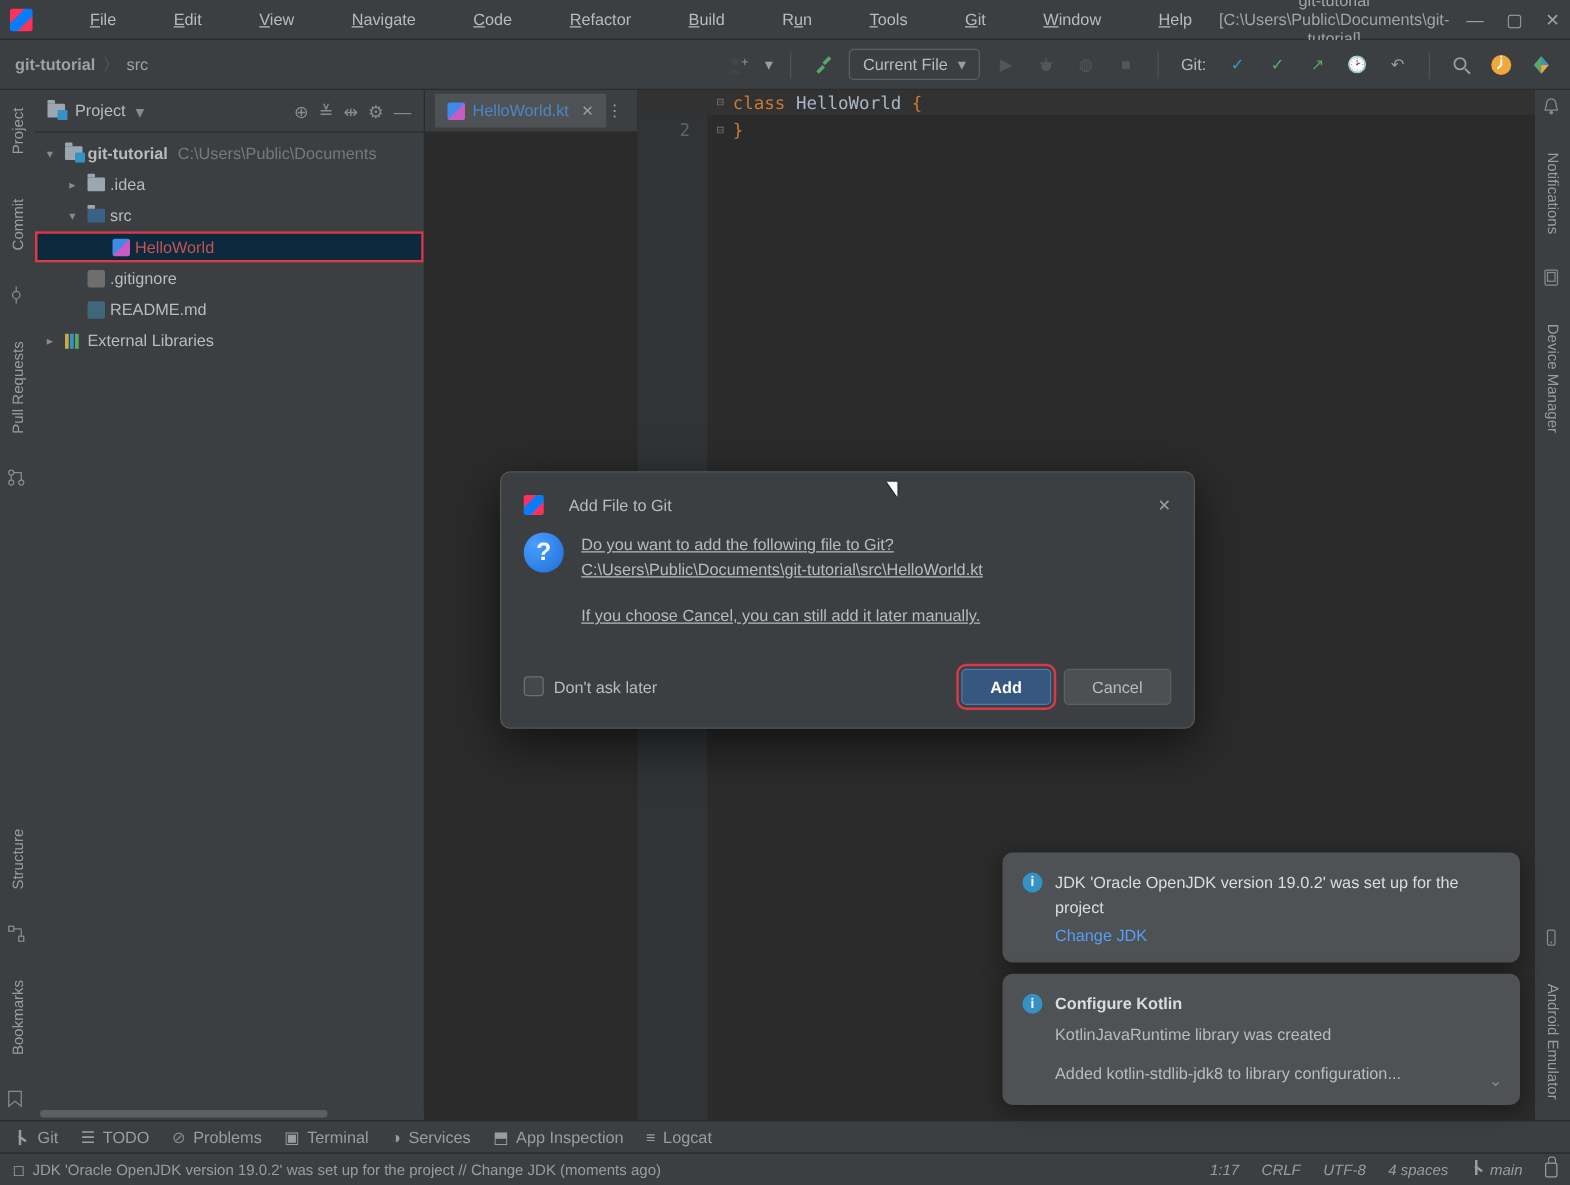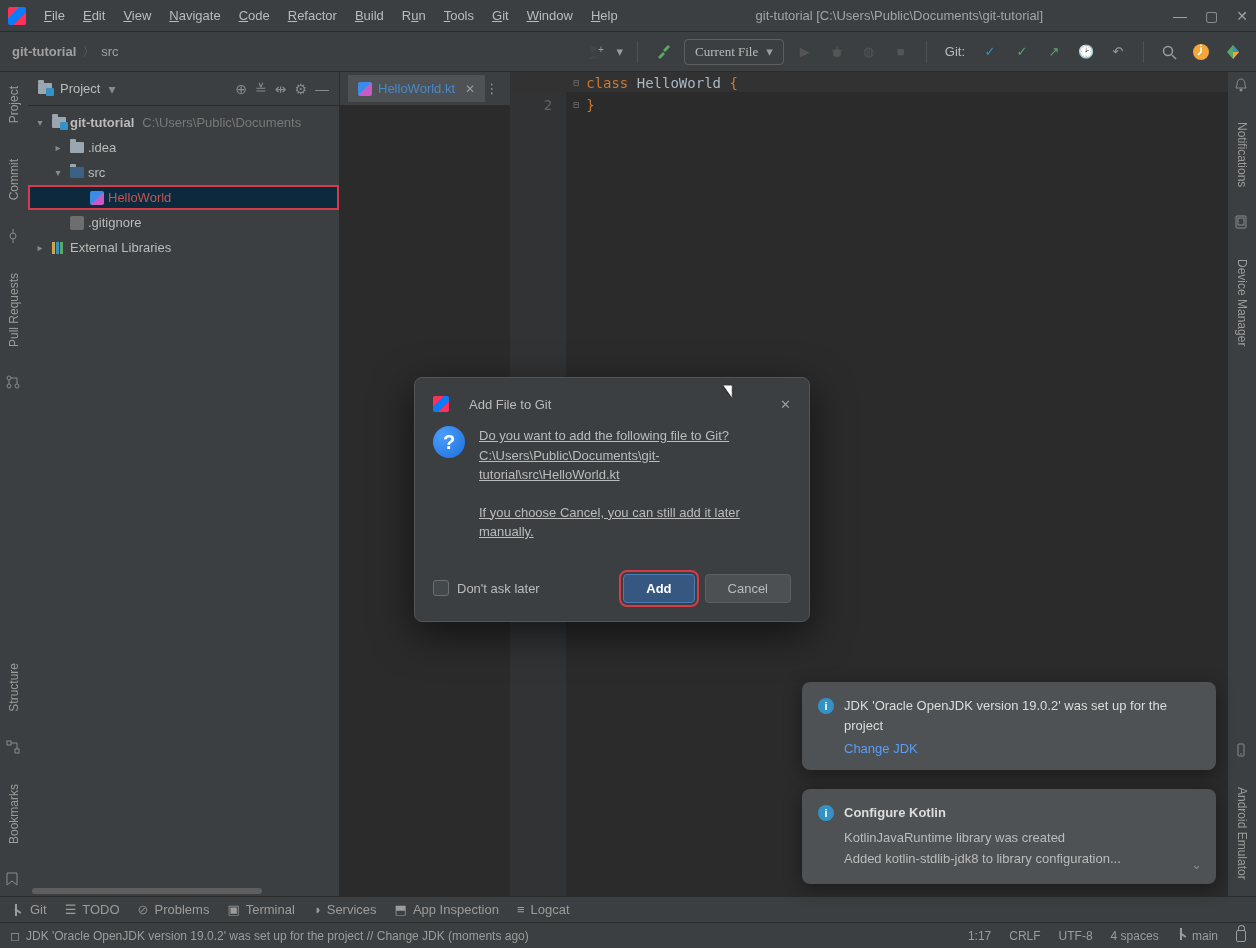--- a/index.html
+++ b/index.html
@@ -21,21 +21,21 @@
   display: flex;
   align-items: center;
   padding: 0 8px;
 }
 .app-logo {
   width: 18px; height: 18px; margin-right: 10px;
   background: linear-gradient(135deg, #fe315d 0%, #fe315d 33%, #087cfa 33%, #087cfa 66%, #fe315d 66%);
   border-radius: 2px;
 }
 .menu { display: flex; gap: 2px; }
-.menu-item { padding: 4px 8px; cursor: default; }
+.menu-item { padding: 4px 8px; cursor: default; margin-left: 28px; }
 .menu-item u { text-decoration: underline; }
 .titlebar-title { flex: 1; text-align: center; color: #a3a3a3; }
 .win-controls { display: flex; gap: 18px; color: #a0a0a0; font-size: 14px; }
 .win-controls span { cursor: default; }
 
 
 .toolbar {
   height: 40px;
   background: #3c3f41;
   border-bottom: 1px solid #2b2b2b;
@@ -51,21 +51,20 @@
 .tool-btn { width: 22px; height: 22px; display: flex; align-items: center; justify-content: center; color: #9c9c9c; cursor: default; }
 .run-config {
   background: #3c3f41;
   border: 1px solid #5e6060;
   border-radius: 4px;
   padding: 4px 10px;
   display: flex;
   align-items: center;
   gap: 8px;
   color: #bbbbbb;
-  font-family: Liberation Serif, serif;
 }
 .git-label { margin: 0 4px; }
 
 
 .body {
   flex: 1;
   display: flex;
   min-height: 0;
 }
 .leftstrip, .rightstrip {
@@ -214,22 +213,22 @@
 .fold-mark {
   position: absolute;
   left: -13px;
   color: #6e6e6e;
   font-size: 10px;
 }
 
 
 .dialog {
   position: absolute;
-  top: 305px; left: 74px;
-  width: 396px;
+  top: 305px; left: 60px;
+  width: 556px;
   background: #3c3f41;
   border: 1px solid #555;
   border-radius: 8px;
   box-shadow: 0 12px 40px rgba(0,0,0,.6);
   padding: 18px;
 }
 .dialog-header { display: flex; align-items: center; gap: 10px; margin-bottom: 14px; }
 .dialog-header .close { margin-left: auto; color: #9c9c9c; cursor: default; }
 .dialog-body { display: flex; gap: 14px; }
 .q-icon {
@@ -316,21 +315,21 @@
   height: 26px;
   background: #3c3f41;
   border-top: 1px solid #2b2b2b;
   display: flex;
   align-items: center;
   padding: 0 10px;
   font-size: 12px;
   color: #9c9c9c;
 }
 .statusbar .sicon { margin-right: 6px; }
-.statusbar .right { margin-left: auto; display: flex; gap: 18px; align-items: center; }
+.statusbar .right { margin-left: auto; display: flex; gap: 18px; align-items: center; font-style: italic; }
 .lock-ic { width: 10px; height: 12px; border: 1.5px solid #9c9c9c; border-radius: 2px; position: relative; }
 .lock-ic::before { content:""; position:absolute; top:-6px; left:1px; width:5px; height:5px; border:1.5px solid #9c9c9c; border-bottom:none; border-radius: 5px 5px 0 0; }
 .branch-ic { display:inline-block; width:12px; height:12px; position: relative; }
 .branch-ic::before { content:""; position:absolute; left:3px; top:0; width:2px; height:12px; background:#9c9c9c; }
 .branch-ic::after { content:""; position:absolute; left:3px; top:4px; width:7px; height:2px; background:#9c9c9c; transform: rotate(35deg); transform-origin: left; }
 
 svg { display: block; }
 </style>
 </head>
 <body>
@@ -498,20 +497,24 @@
         <span class="tlabel">src</span>
       </div>
       <div class="tree-row indent3 selected highlighted">
         <span class="kt-ic"></span>
         <span class="tlabel">HelloWorld</span>
       </div>
       <div class="tree-row indent2">
         <span class="file-ic"></span>
         <span class="tlabel">.gitignore</span>
       </div>
+      <div class="tree-row indent2">
+        <span class="md-ic"></span>
+        <span class="tlabel">README.md</span>
+      </div>
       <div class="tree-row">
         <span class="arrow">▸</span>
         <span class="lib-ic">
             <span></span>
             <span></span>
             <span></span>
           </span>
         <span class="tlabel">External Libraries</span>
       </div>
     </div>
@@ -578,21 +581,21 @@
         <span>JDK 'Oracle OpenJDK version 19.0.2' was set up for the project</span>
       </div>
       <a href="#">Change JDK</a>
     </div>
     <div class="notif notif2">
       <div class="ntitle">
         <span class="info-ic">i</span>
         <b>Configure Kotlin</b>
       </div>
       <div class="body2">KotlinJavaRuntime library was created</div>
-      <div class="body2" style="margin-top:0">Added kotlin-stdlib-jdk8 to library configuration...</div>
+      <div class="body2" style="margin-top:10px">Added kotlin-stdlib-jdk8 to library configuration...</div>
       <span class="chev">⌄</span>
     </div>
   </div>
 
   <div class="rightstrip">
     <div class="strip-icon">
       <svg width="14" height="14" viewBox="0 0 14 14">
           <path d="M7 1 Q11 1 11 7 L12 10 L2 10 L3 7 Q3 1 7 1 Z" stroke="#8a8a8a" fill="none"></path>
           <circle cx="7" cy="12" r="1.5" fill="#8a8a8a"></circle>
         </svg>

